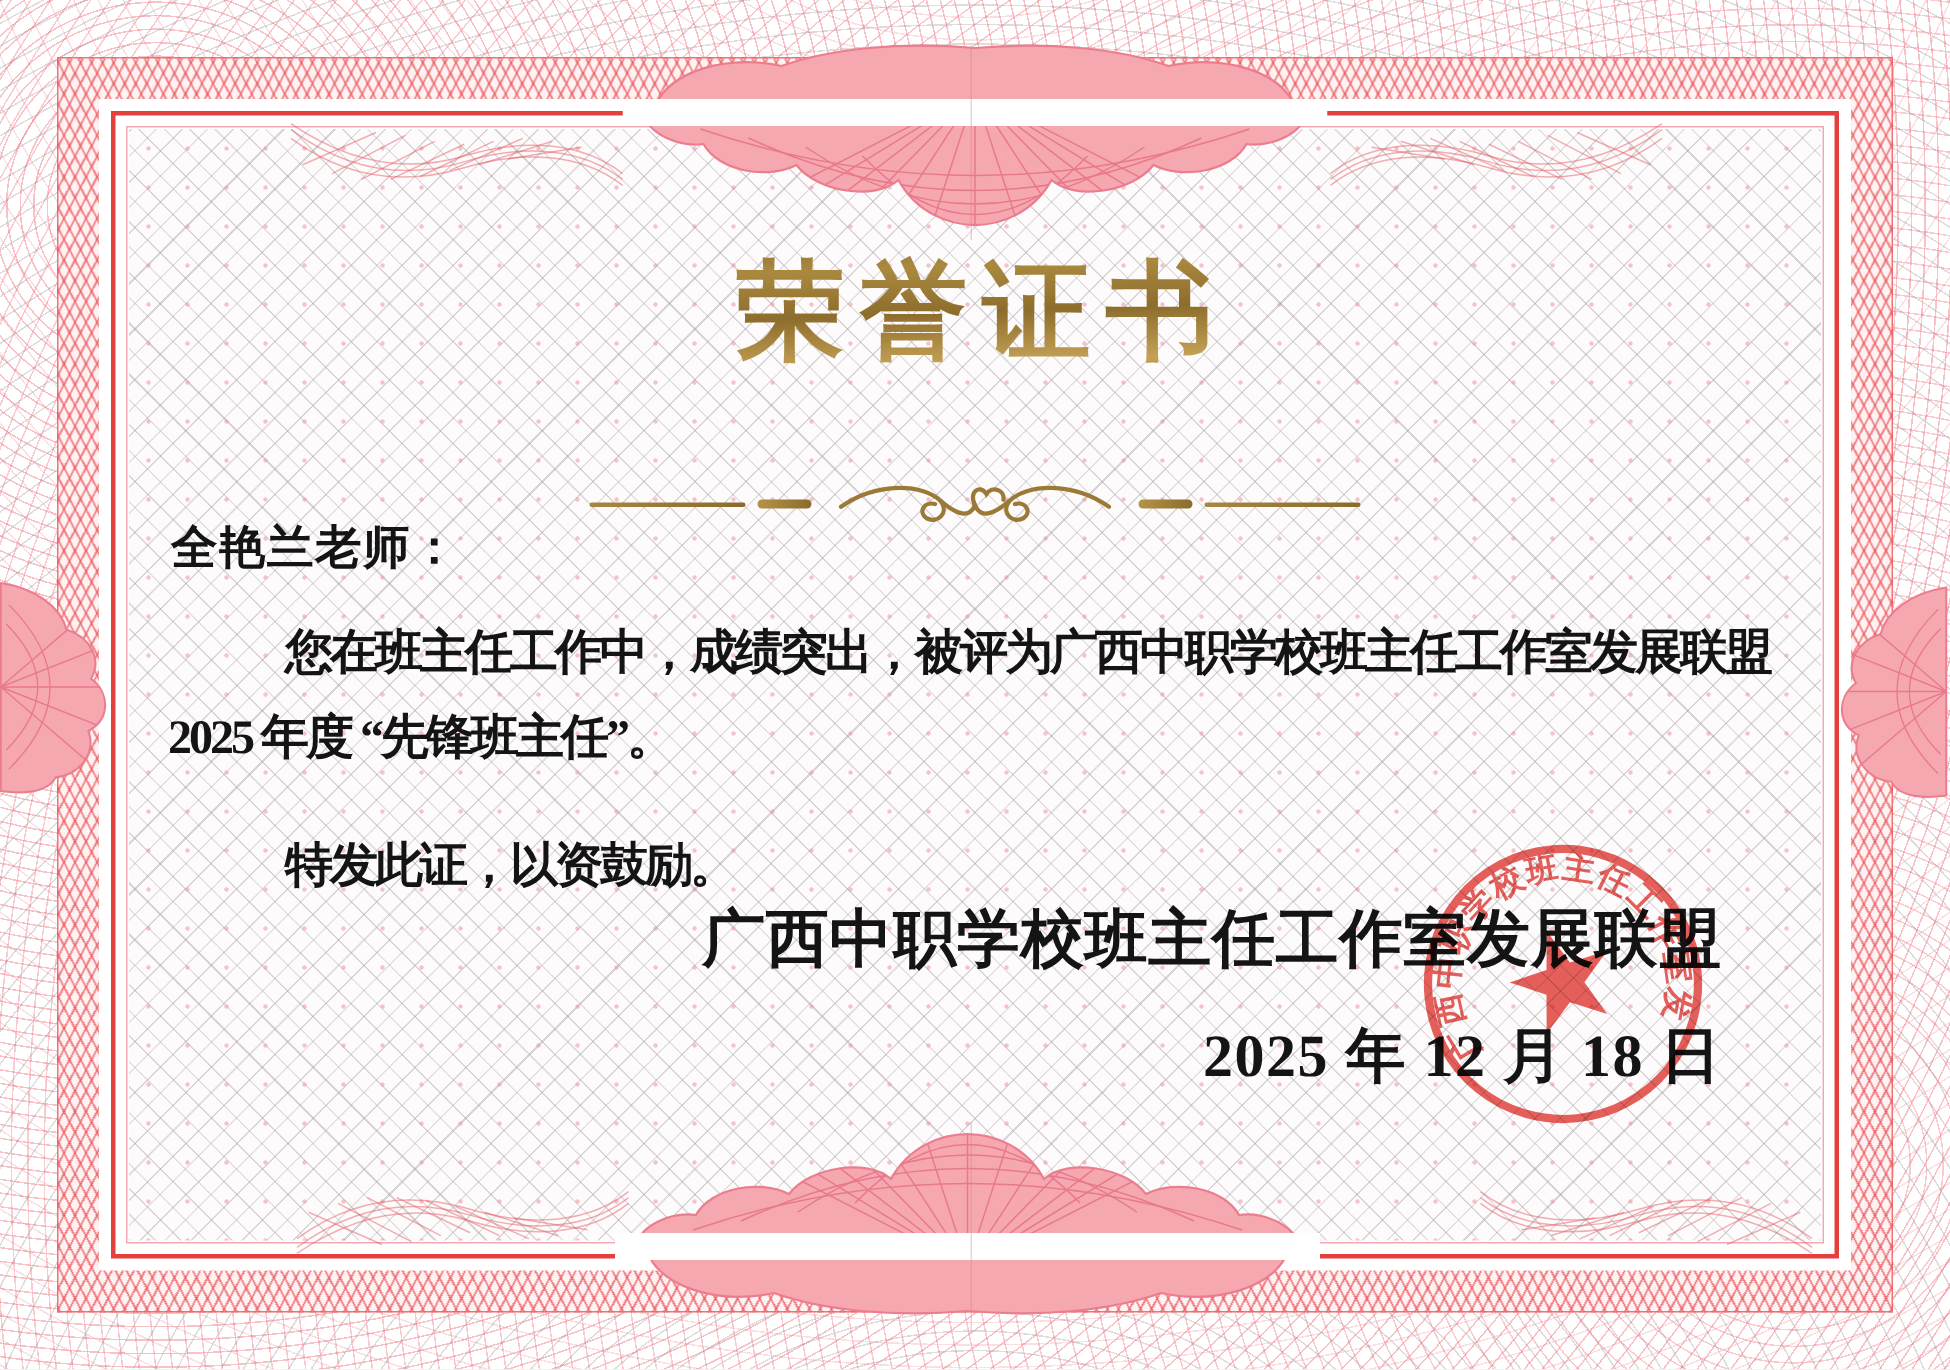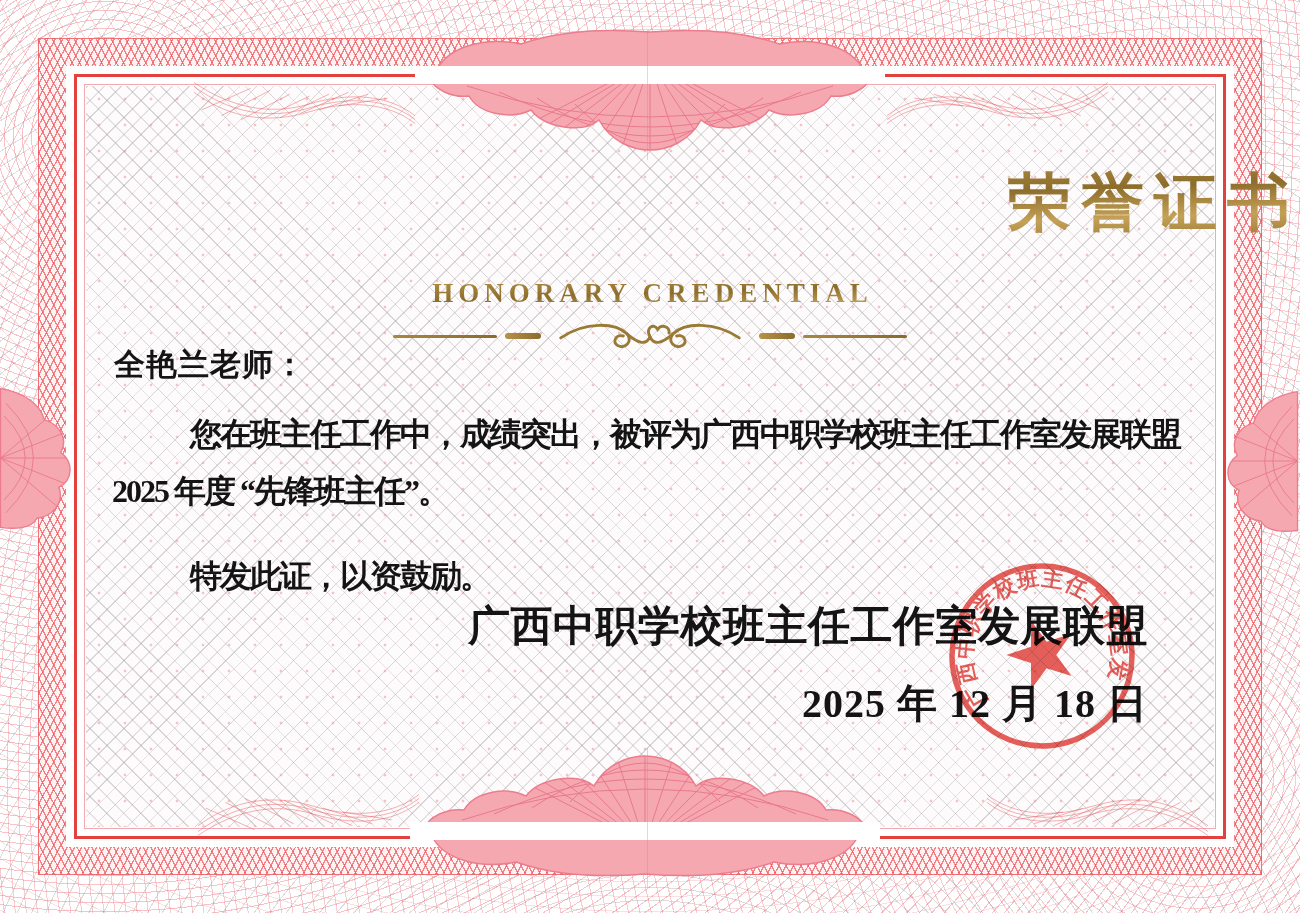--- a/index.html
+++ b/index.html
@@ -50,22 +50,22 @@
   .curl-br{left:985px;top:792px;transform:scale(-1,-1);}
   .crease{position:absolute;left:647px;width:1px;background:rgba(205,125,138,.35);}
   .crease-top{top:30px;height:130px;}
   .crease-bottom{top:748px;height:140px;}
   
   .gold-text{
     background:linear-gradient(178deg,#7e6128 0%,#aa893f 28%,#8d6d2c 50%,#c4a156 74%,#8f6f2e 100%);
     -webkit-background-clip:text;background-clip:text;color:transparent;
   }
   .title{
-    position:absolute;left:0;right:0;top:160px;text-align:right;margin:0;
-    font-size:63px;font-weight:700;letter-spacing:10px;padding-left:10px;
+    position:absolute;left:0;right:0;top:160px;text-align:center;margin:0;
+    font-size:72px;font-weight:700;letter-spacing:10px;padding-left:10px;
   }
   .subtitle{
     position:absolute;left:0;right:0;top:278px;text-align:center;
     font-size:27px;font-weight:700;letter-spacing:5px;padding-left:5px;
   }
   .divider{
     position:absolute;left:0;right:0;top:316px;height:40px;
     display:flex;align-items:center;justify-content:center;gap:14px;
   }
   .divider .bar{display:flex;align-items:center;gap:8px;}
@@ -182,21 +182,20 @@
       <use href="#curlG"></use>
     </svg>
   <svg class="curl curl-br" viewBox="0 0 230 46" aria-hidden="true">
       <use href="#curlG"></use>
     </svg>
 
   <div class="crease crease-top"></div>
   <div class="crease crease-bottom"></div>
 
   <h1 class="title gold-text">荣誉证书</h1>
-  <div class="subtitle gold-text">HONORARY CREDENTIAL</div>
 
   <div class="divider">
     <div class="bar">
         <div class="thin"></div>
         <div class="thick"></div>
       </div>
     <svg width="190" height="38" viewBox="0 0 200 40" aria-hidden="true">
       <g fill="none" stroke="#9a7a36" stroke-width="3" stroke-linecap="round">
         <path d="M6,22 C32,4 64,6 76,18 C82,26 74,34 66,30 C60,26 64,18 72,20"></path>
         <path d="M194,22 C168,4 136,6 124,18 C118,26 126,34 134,30 C140,26 136,18 128,20"></path>

